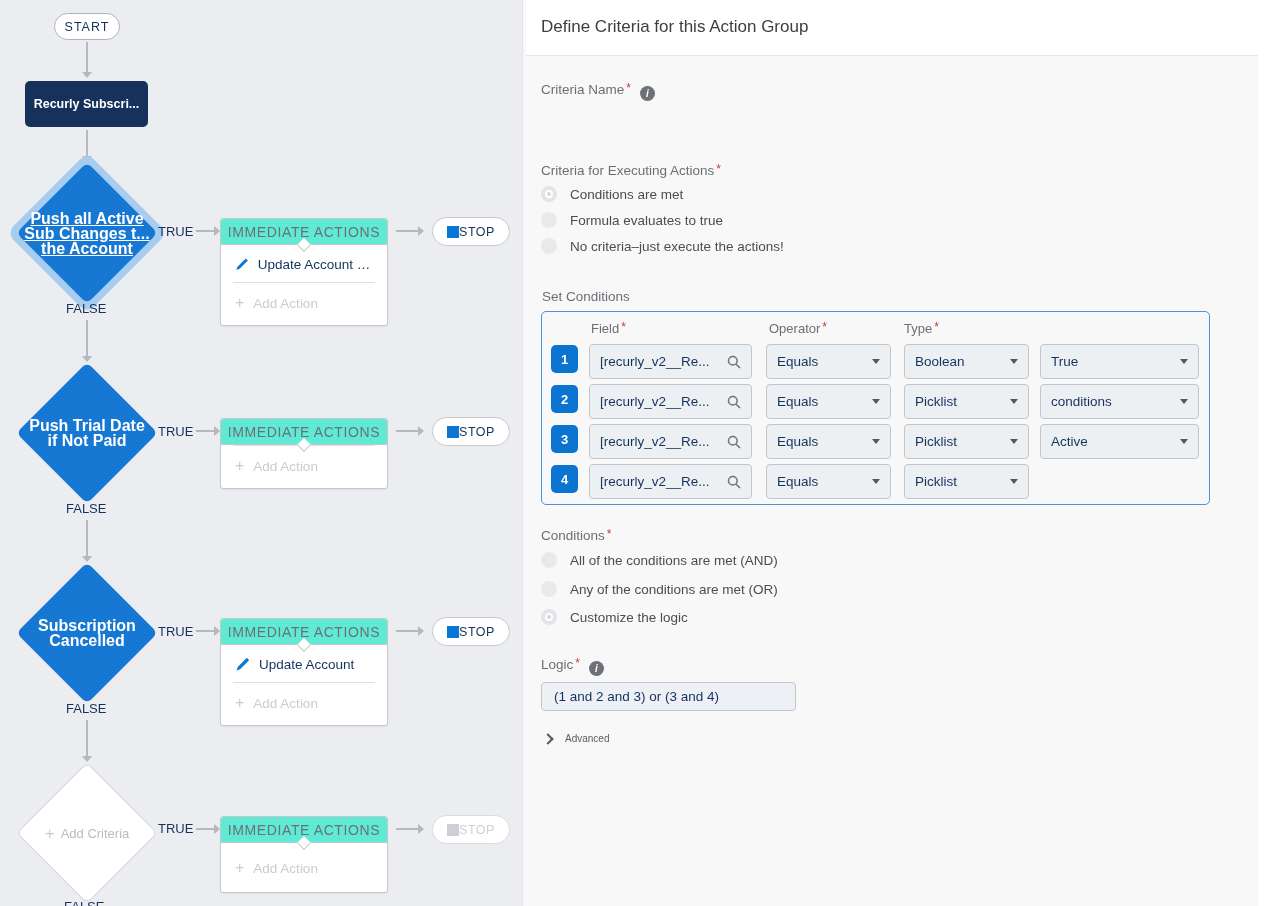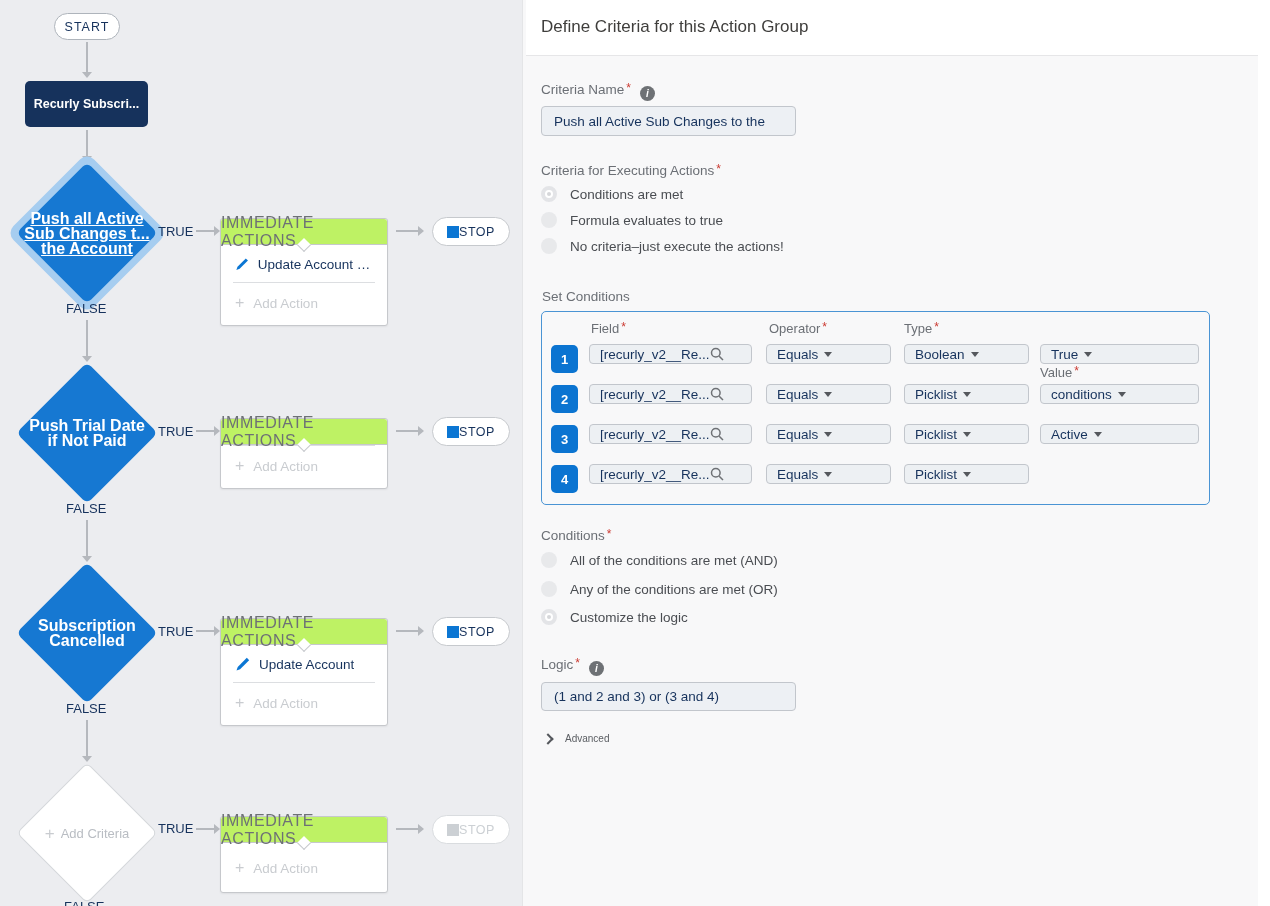--- a/index.html
+++ b/index.html
@@ -34,23 +34,23 @@
     flex-direction:column; align-items:center; justify-content:center; text-align:center;
     color:#fff; font-size:16px; font-weight:bold; line-height:15px; }
   .diamond.sel .dlabel span { text-decoration:underline; }
   .diamond.empty .dlabel { flex-direction:row; gap:6px; color:#b9bdc3; font-weight:normal; font-size:13px; }
   .diamond.empty .dlabel .plus-grey { font-size:17px; line-height:13px; }
 
   .tf-label { position:absolute; font-size:13px; color:#16325c; }
 
   .abox { position:absolute; width:168px; background:#fff; border:1px solid #c6c8cc; border-radius:3px;
     box-shadow:0 1px 2px rgba(0,0,0,.06); }
-  .abox-h { position:relative; height:26px; background:#bef264; border-bottom:1px solid #c6c8cc;
+  .abox-h { position:relative; height:26px; background:#5eead4; border-bottom:1px solid #c6c8cc;
     border-radius:3px 3px 0 0; display:flex; align-items:center; justify-content:center;
-    font-size:16px; color:#6d7175; letter-spacing:.6px; }
+    font-size:14px; color:#6d7175; letter-spacing:.6px; }
   .notch { position:absolute; left:50%; bottom:-6px; width:10px; height:10px; background:#fff;
     border-right:1px solid #c6c8cc; border-bottom:1px solid #c6c8cc; transform:translateX(-50%) rotate(45deg); }
   .abox-row { display:flex; align-items:center; gap:9px; padding:12px 14px 10px; font-size:13.5px; color:#16325c; }
   .abox-sep { height:1px; background:#dcdee1; margin:0 12px; }
   .abox-row.add { color:#c9ccd0; padding:11px 14px 13px; }
   .plus-grey { font-size:16px; color:#c9ccd0; }
 
   .stop { position:absolute; width:78px; height:29px; background:#fff; border:1.5px solid #c6c9cd; border-radius:15px;
     display:flex; align-items:center; justify-content:center; font-size:12.5px; letter-spacing:.5px; color:#16325c; }
   .stop .sq { width:12px; height:12px; background:#0b76d3; }
@@ -74,22 +74,22 @@
   .radio-row { position:absolute; display:flex; align-items:center; gap:13px; font-size:13.5px; color:#4a4d52; }
   .radio { width:16px; height:16px; border-radius:50%; background:#e8e9eb; flex:none; position:relative; }
   .radio.on { background:#fff; border:4.5px solid #e3e4e7; }
   .radio.on::after { content:''; position:absolute; left:50%; top:50%; width:4px; height:4px; margin:-2px 0 0 -2px;
     border-radius:50%; background:#d6d7da; }
 
   .cond-table { position:absolute; left:15px; top:311px; width:669px; height:194px; border:1.5px solid #4a94d4; border-radius:5px; }
   .col-label { position:absolute; font-size:13px; color:#6b6f75; }
   .chip { position:absolute; left:25px; width:27px; height:28px; background:#0b74d1; border-radius:5px; color:#fff;
     font-size:13px; font-weight:bold; display:flex; align-items:center; justify-content:center; }
-  .finput, .select { position:absolute; height:20px; background:#edf0f3; border:1px solid #c2c6cc; border-radius:4px;
-    display:flex; align-items:center; justify-content:flex-start; padding:0 10px; font-size:13.5px; color:#16325c; }
+  .finput, .select { position:absolute; height:35px; background:#edf0f3; border:1px solid #c2c6cc; border-radius:4px;
+    display:flex; align-items:center; justify-content:space-between; padding:0 10px; font-size:13.5px; color:#16325c; }
   .caret { width:0; height:0; border-left:4.5px solid transparent; border-right:4.5px solid transparent;
     border-top:5px solid #55585d; flex:none; margin-left:6px; }
 
   .advanced { position:absolute; left:18px; top:733px; display:flex; align-items:center; gap:13px;
     font-size:10px; color:#5b5e63; cursor:pointer; }
   .chev { width:8px; height:8px; border-top:2px solid #54575c; border-right:2px solid #54575c; transform:rotate(45deg); flex:none; }
 
   .ellipsis { white-space:nowrap; overflow:hidden; text-overflow:ellipsis; }
 </style>
 </head>
@@ -237,23 +237,20 @@
 </div>
 
 <div class="panel">
   <div class="panel-head">
     <div class="panel-title">Define Criteria for this Action Group</div>
   </div>
 
   <div class="flabel" style="left:15px;top:81px;">
     <span>Criteria Name</span><span class="req">*</span><span class="info">i</span>
   </div>
-  <div class="tinput" style="left:15px;top:106px;width:255px;">
-    <span class="ellipsis">Push all Active Sub Changes to the</span>
-  </div>
 
   <div class="flabel" style="left:15px;top:162px;">
     <span>Criteria for Executing Actions</span><span class="req">*</span>
   </div>
   <div class="radio-row" style="left:15px;top:186px;">
     <span class="radio on"></span>
       <span>Conditions are met</span>
   </div>
   <div class="radio-row" style="left:15px;top:212px;">
     <span class="radio"></span>

